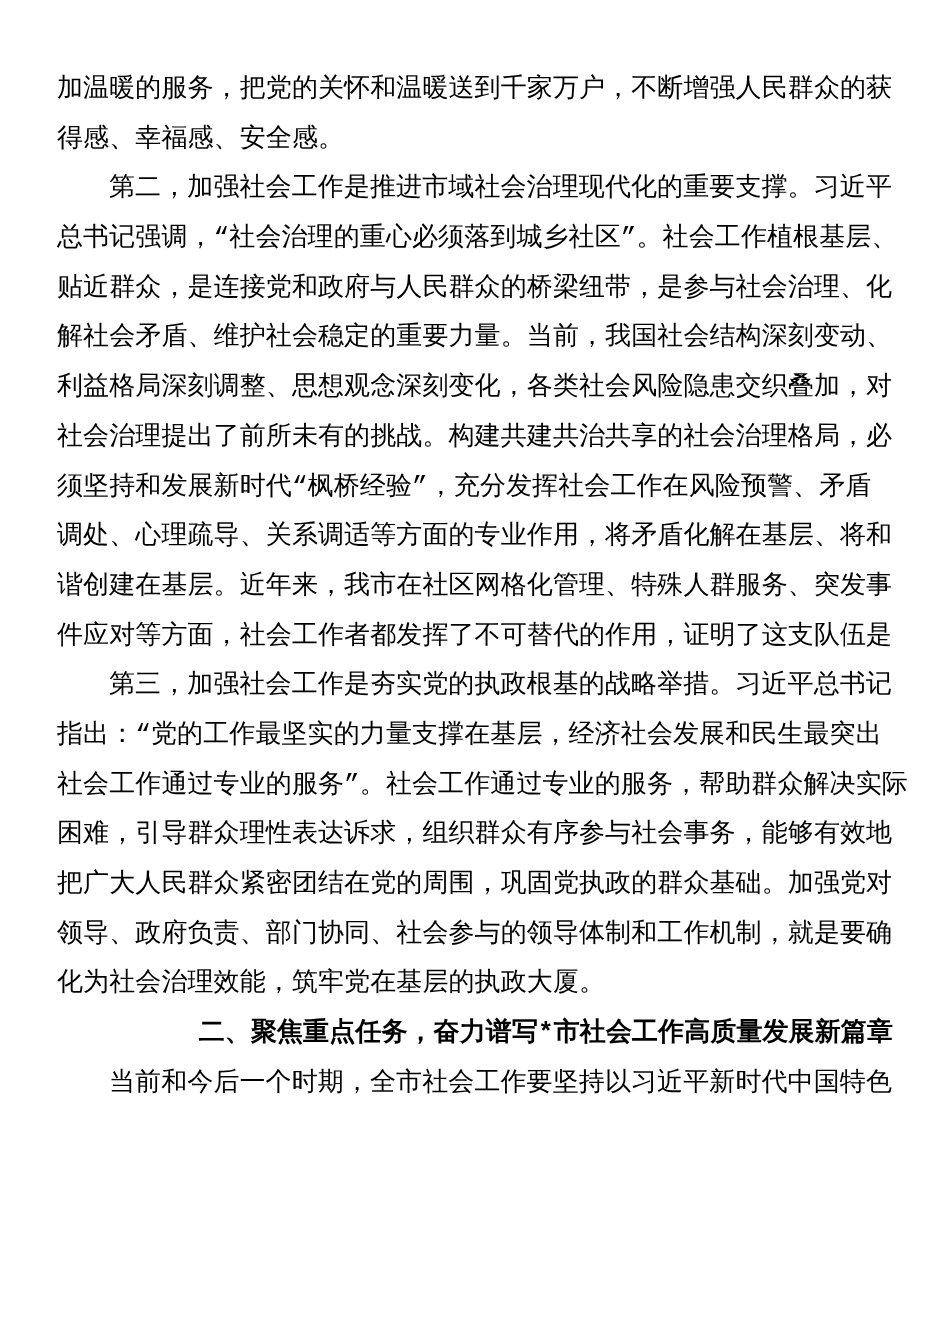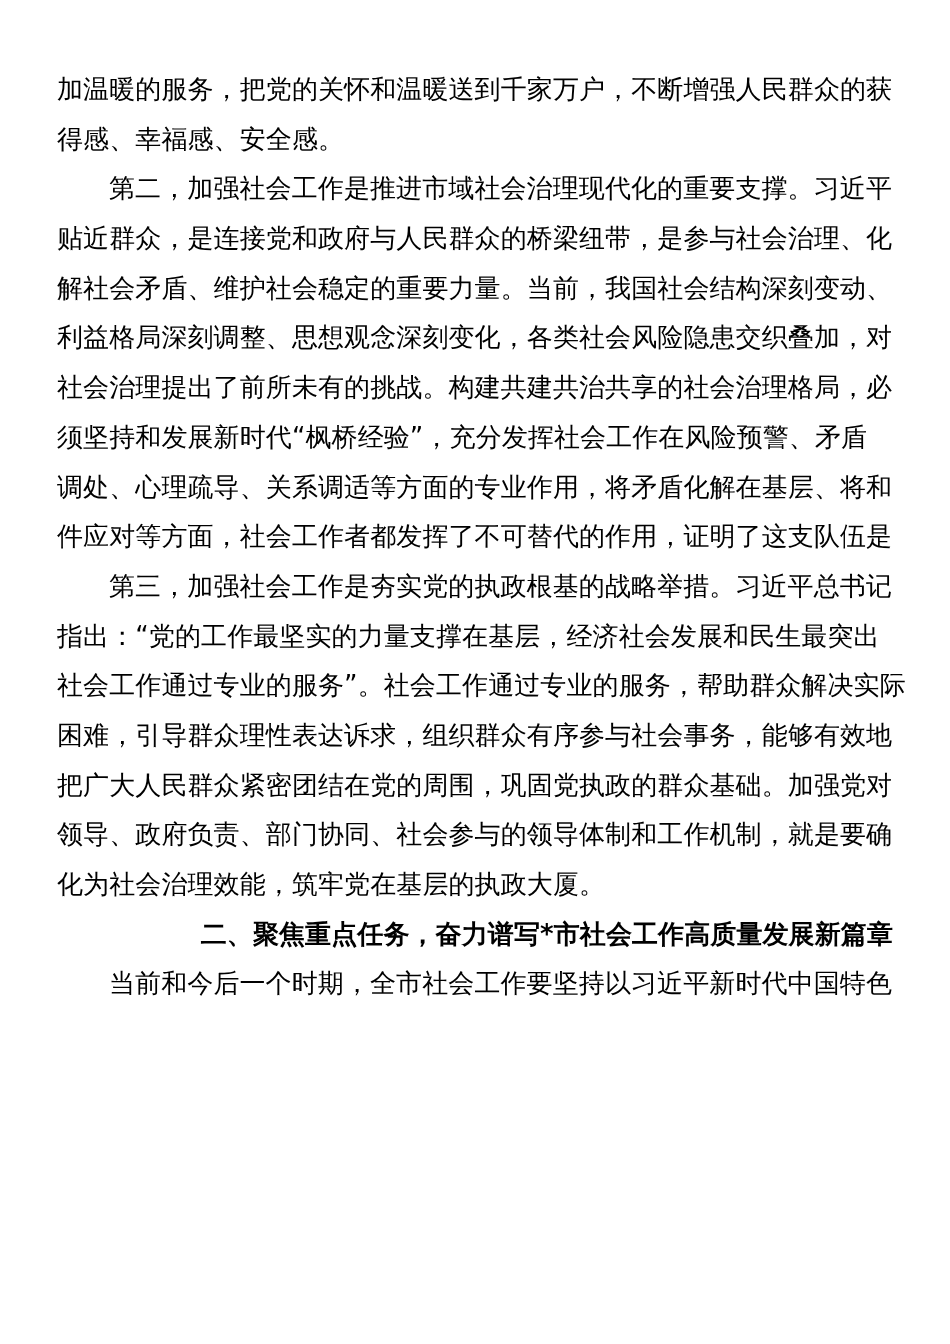--- a/index.html
+++ b/index.html
@@ -23,43 +23,46 @@
   }
   .line {
     height: 49.7px;
     line-height: 49.7px;
     font-size: 26px;
     letter-spacing: 0.1px;
     color: #000000;
     white-space: nowrap;
     overflow: visible;
     font-weight: 400;
+    font-family: Liberation Mono, monospace;
   }
   .indent {
     text-indent: 52px;
   }
   .heading {
     font-weight: 700;
     text-align: right;
   }
 </style>
 </head>
 <body>
 
 <div class="page">
   <div class="content">
     <div class="line">加温暖的服务，把党的关怀和温暖送到千家万户，不断增强人民群众的获</div>
     <div class="line">得感、幸福感、安全感。</div>
     <div class="line indent">第二，加强社会工作是推进市域社会治理现代化的重要支撑。习近平</div>
+    <div class="line">总书记强调，“社会治理的重心必须落到城乡社区”。社会工作植根基层、</div>
     <div class="line">贴近群众，是连接党和政府与人民群众的桥梁纽带，是参与社会治理、化</div>
     <div class="line">解社会矛盾、维护社会稳定的重要力量。当前，我国社会结构深刻变动、</div>
     <div class="line">利益格局深刻调整、思想观念深刻变化，各类社会风险隐患交织叠加，对</div>
     <div class="line">社会治理提出了前所未有的挑战。构建共建共治共享的社会治理格局，必</div>
     <div class="line">须坚持和发展新时代“枫桥经验”，充分发挥社会工作在风险预警、矛盾</div>
     <div class="line">调处、心理疏导、关系调适等方面的专业作用，将矛盾化解在基层、将和</div>
+    <div class="line">谐创建在基层。近年来，我市在社区网格化管理、特殊人群服务、突发事</div>
     <div class="line">件应对等方面，社会工作者都发挥了不可替代的作用，证明了这支队伍是</div>
     <div class="line indent">第三，加强社会工作是夯实党的执政根基的战略举措。习近平总书记</div>
     <div class="line">指出：“党的工作最坚实的力量支撑在基层，经济社会发展和民生最突出</div>
     <div class="line">社会工作通过专业的服务”。社会工作通过专业的服务，帮助群众解决实际</div>
     <div class="line">困难，引导群众理性表达诉求，组织群众有序参与社会事务，能够有效地</div>
     <div class="line">把广大人民群众紧密团结在党的周围，巩固党执政的群众基础。加强党对</div>
     <div class="line">领导、政府负责、部门协同、社会参与的领导体制和工作机制，就是要确</div>
     <div class="line">化为社会治理效能，筑牢党在基层的执政大厦。</div>
     <div class="line indent heading">二、聚焦重点任务，奋力谱写*市社会工作高质量发展新篇章</div>
     <div class="line indent">当前和今后一个时期，全市社会工作要坚持以习近平新时代中国特色</div>

